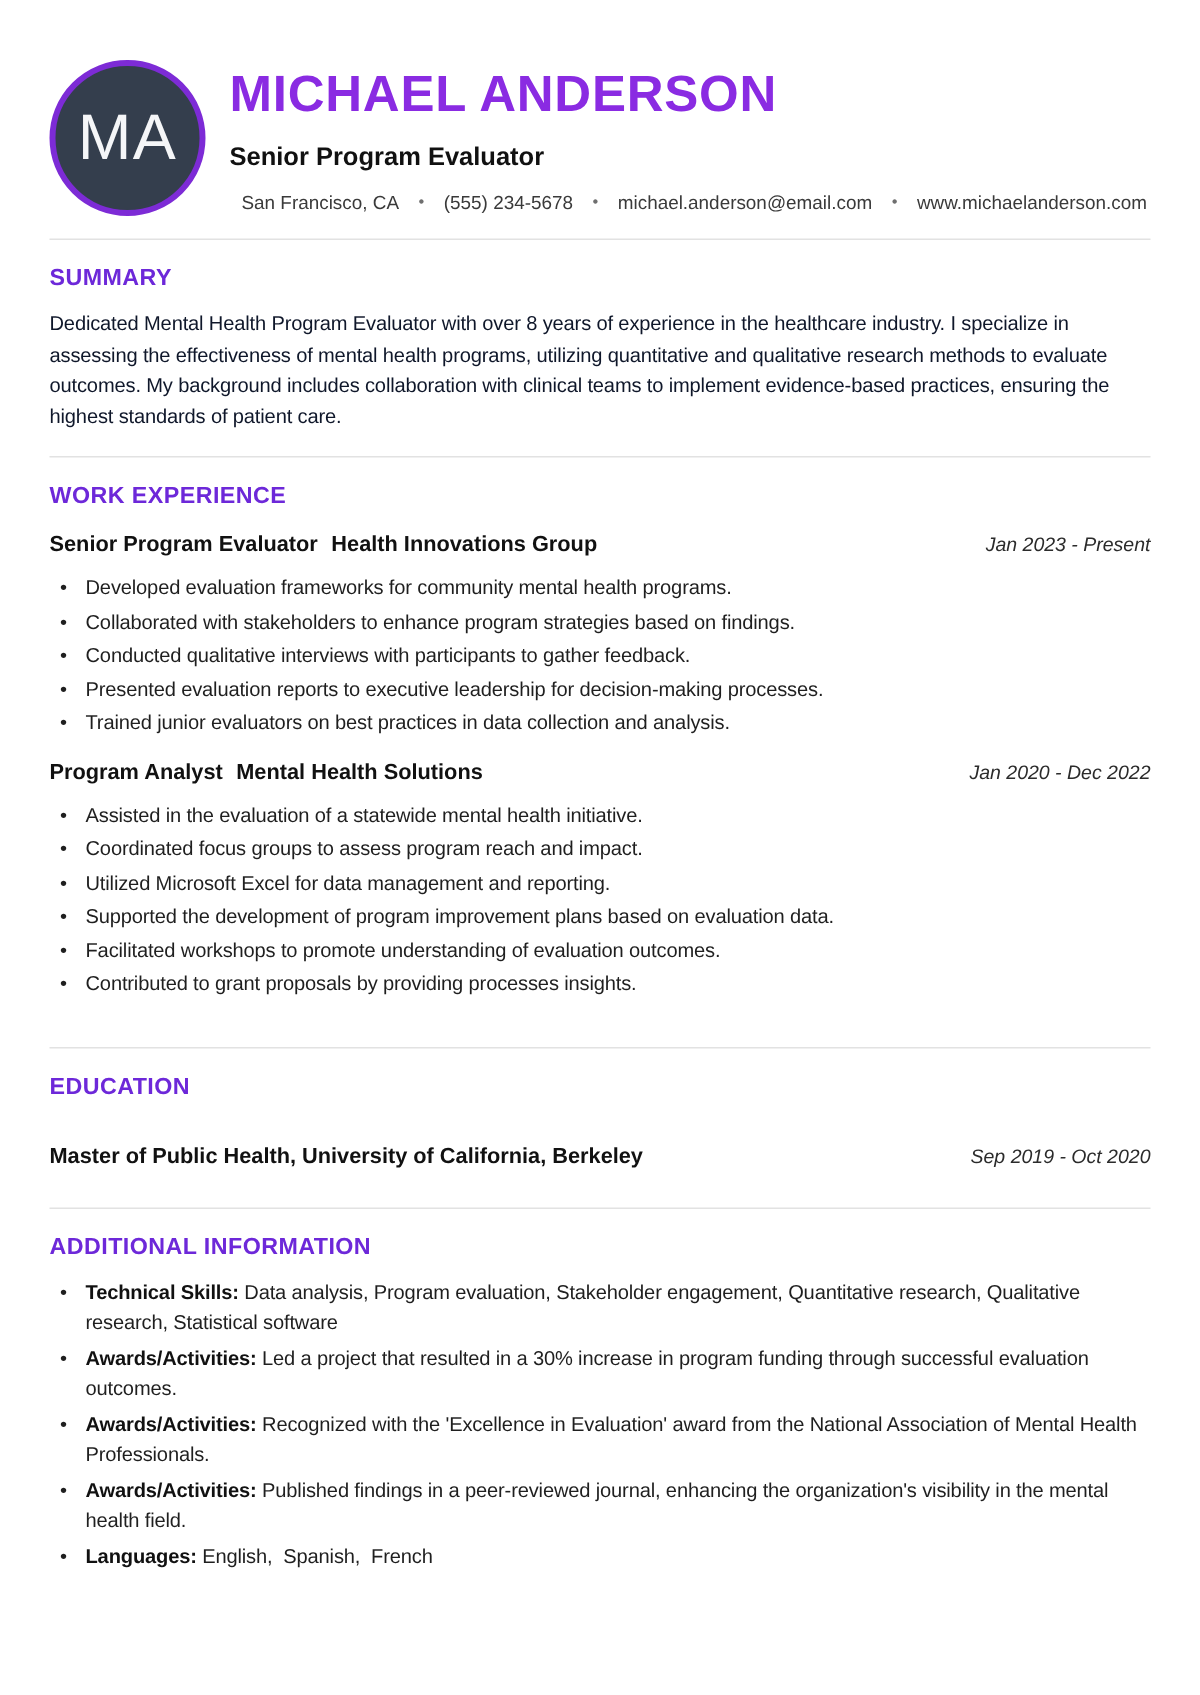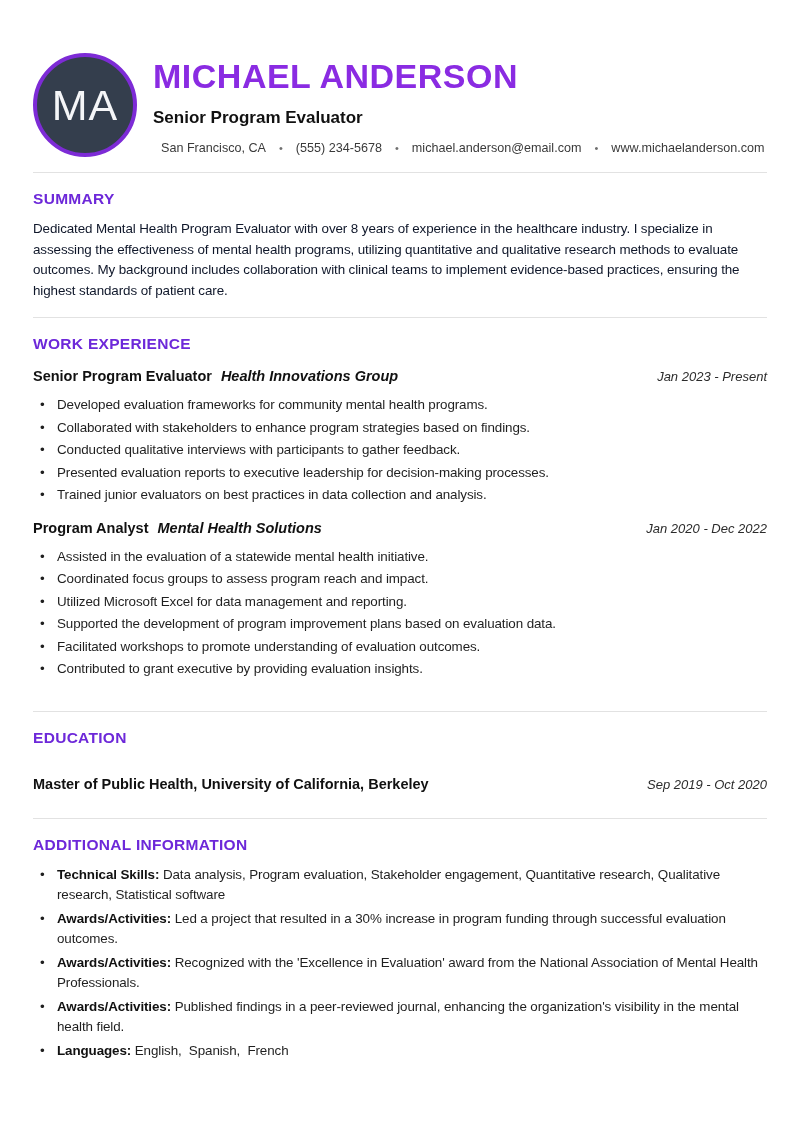--- a/index.html
+++ b/index.html
@@ -5,21 +5,21 @@
   html, body {
     margin: 0;
     padding: 0;
     background: #ffffff;
   }
   .page {
     position: relative;
     width: 800px;
     height: 1130px;
     box-sizing: border-box;
-    padding: 53px 33px 0 33px;
+    padding: 40px 33px 0 33px;
     background: #ffffff;
     font-family: "Liberation Sans", "DejaVu Sans", sans-serif;
     color: #1f1f1f;
     overflow: hidden;
   }
 
   
   .header { display: flex; align-items: flex-start; gap: 16px; }
   .avatar {
     flex: 0 0 auto;
@@ -92,21 +92,21 @@
     display: flex;
     justify-content: space-between;
     align-items: baseline;
     margin-top: 14px;
   }
   .job-title, .job-company {
     font-size: 14.5px;
     font-weight: 700;
     color: #111111;
   }
-  .job-company { margin-left: 9px; font-style: italic; }
+  .job-company { margin-left: 9px; }
   .dates {
     font-size: 13px;
     font-style: italic;
     color: #2b2b2b;
     white-space: nowrap;
     flex: 0 0 auto;
     margin-left: 16px;
   }
 
   ul.bullets {
@@ -218,21 +218,21 @@
           <span class="job-title">Program Analyst</span><span class="job-company">Mental Health Solutions</span>
         </div>
         <span class="dates">Jan 2020 - Dec 2022</span>
       </div>
       <ul class="bullets">
         <li>Assisted in the evaluation of a statewide mental health initiative.</li>
         <li>Coordinated focus groups to assess program reach and impact.</li>
         <li>Utilized Microsoft Excel for data management and reporting.</li>
         <li>Supported the development of program improvement plans based on evaluation data.</li>
         <li>Facilitated workshops to promote understanding of evaluation outcomes.</li>
-        <li>Contributed to grant executive by providing evaluation insights.</li>
+        <li>Contributed to grant proposals by providing processes insights.</li>
       </ul>
     </div>
   </section>
 
   <hr class="divider div-work">
 
   <section>
     <h2 class="heading">EDUCATION</h2>
     <div class="edu-row">
       <span class="degree">Master of Public Health, University of California, Berkeley</span>

